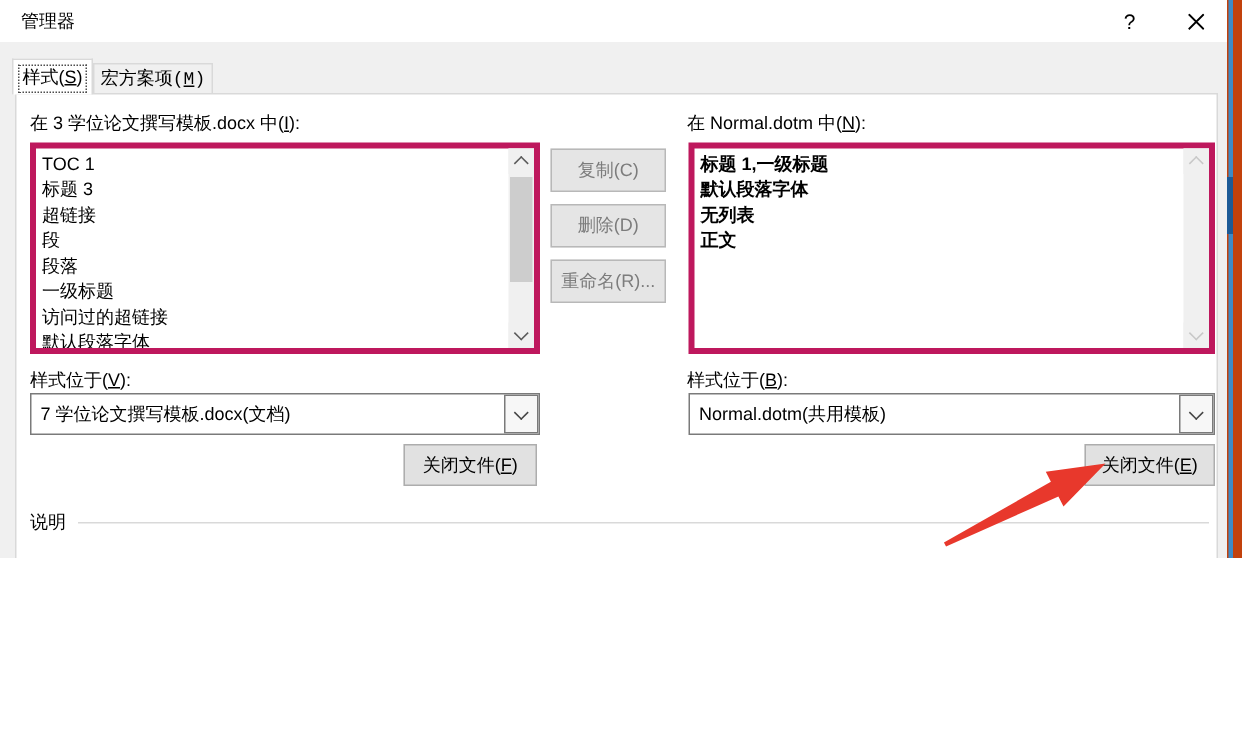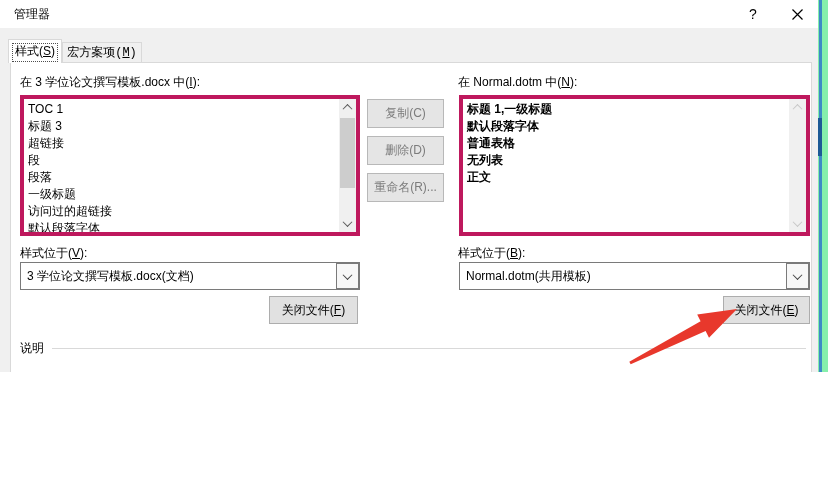--- a/index.html
+++ b/index.html
@@ -1,18 +1,18 @@
 <!DOCTYPE html>
 <html><head>
 <meta charset="utf-8">
 <style>
   * { margin:0; padding:0; box-sizing:border-box; }
   html,body { width:828px; height:488px; }
   body { font-family:"Liberation Sans","DejaVu Sans",sans-serif; font-size:12px; color:#000; background:#fff; }
-  #stage { position:relative; width:828px; height:372px; background:#86efac; overflow:hidden; }
+  #stage { position:relative; width:828px; height:372px; background:#c2410c; overflow:hidden; }
 
   
   .dialog { position:absolute; left:0; top:0; width:818px; height:483px; background:#f0f0f0; }
   .titlebar { position:absolute; left:0; top:0; width:818px; height:28px; background:#ffffff; }
   .title-text { position:absolute; left:14px; top:0; line-height:28px; font-size:12px; }
   .tb-btn { position:absolute; top:0; width:34px; height:28px; display:flex; align-items:center; justify-content:center; }
   .tb-help { right:48px; font-size:14px; }
   .tb-close { right:4px; }
 
   
@@ -117,21 +117,21 @@
         <div class="sb-thumb" style="top:19px; height:70px;"></div>
         <div class="sb-btn sb-down">
             <span class="chev down"></span>
           </div>
       </div>
     </div>
 
     <div class="lbl" style="left:20px; top:245px;">样式位于(<u>V</u>):</div>
 
     <div class="combo" style="left:20px; top:262px; width:340px;">
-      <div class="combo-value">3 学位论文撰写模板.docx(文档)</div>
+      <div class="combo-value">7 学位论文撰写模板.docx(文档)</div>
       <div class="combo-btn">
           <span class="chev down"></span>
         </div>
     </div>
 
     <div class="btn normal" style="left:269px; top:296px; width:89px; height:28px;">
       <span>关闭文件(<u>F</u>)</span>
     </div>
 
     <div class="btn disabled mid-btn" style="top:99px;">
@@ -143,21 +143,20 @@
     <div class="btn disabled mid-btn" style="top:173px;">
       <span>重命名(R)...</span>
     </div>
 
     <div class="lbl" style="left:458px; top:74px;">在 Normal.dotm 中(<u>N</u>):</div>
 
     <div class="listbox" style="left:459px; top:95px; width:351px; height:141px;font-weight:bold;">
       <div class="list-items">
           <div class="list-item">标题 1,一级标题</div>
           <div class="list-item">默认段落字体</div>
-          <div class="list-item">普通表格</div>
           <div class="list-item">无列表</div>
           <div class="list-item">正文</div>
         </div>
       <div class="scrollbar sb-disabled">
         <div class="sb-btn sb-up">
             <span class="chev up"></span>
           </div>
         <div class="sb-btn sb-down">
             <span class="chev down"></span>
           </div>

